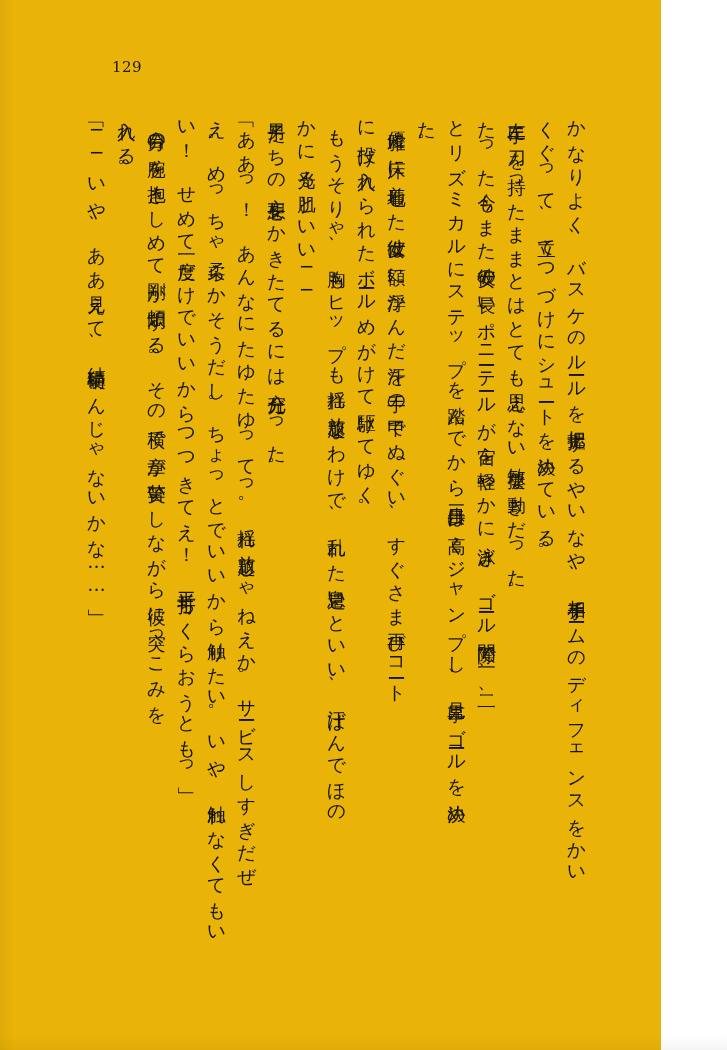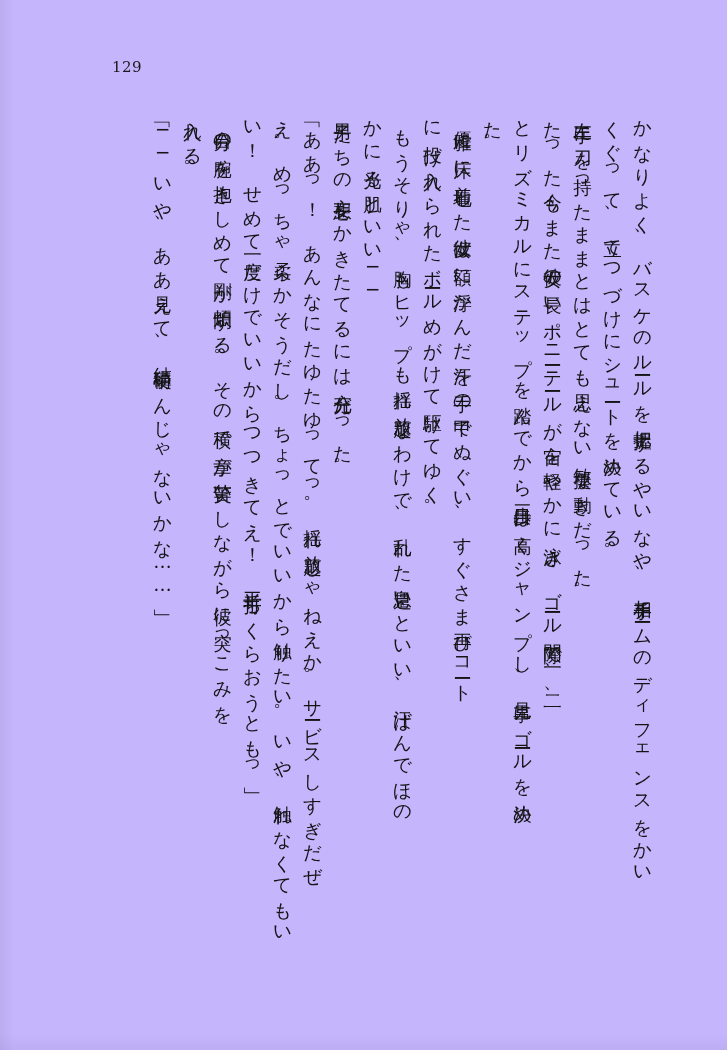--- a/index.html
+++ b/index.html
@@ -10,23 +10,23 @@
   body {
     width: 727px;
     height: 1050px;
     overflow: hidden;
     font-family: "DejaVu Serif", "Liberation Serif", serif;
     color: #111111;
   }
 
   #page {
     position: relative;
-    width: 727px;
+    width: 661px;
     height: 1050px;
-    background: #c4b5fd;
+    background: #eab308;
   }
 
   
   #page-number {
     position: absolute;
     top: 58px;
     left: 112px;
     font-size: 15px;
     letter-spacing: 0.5px;
     color: #1a1a1a;

